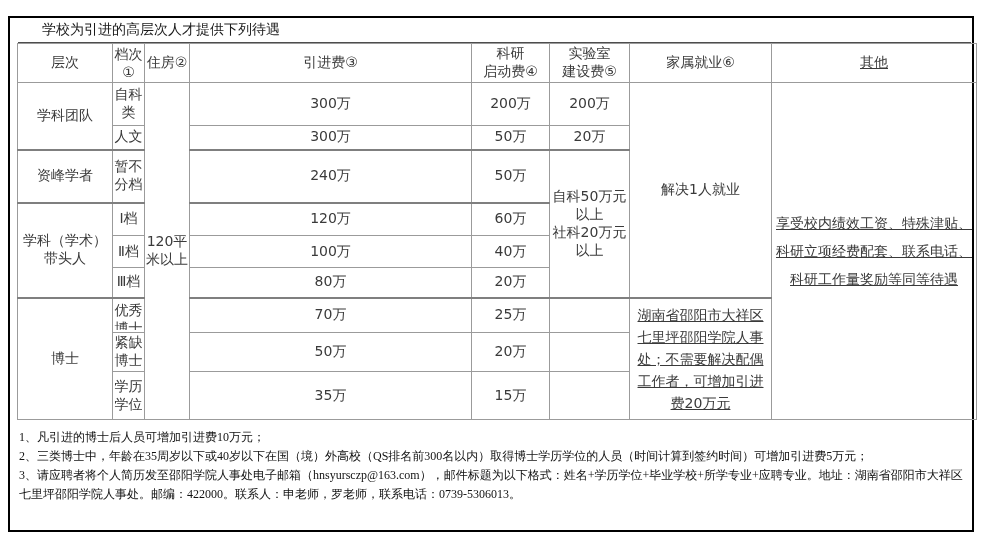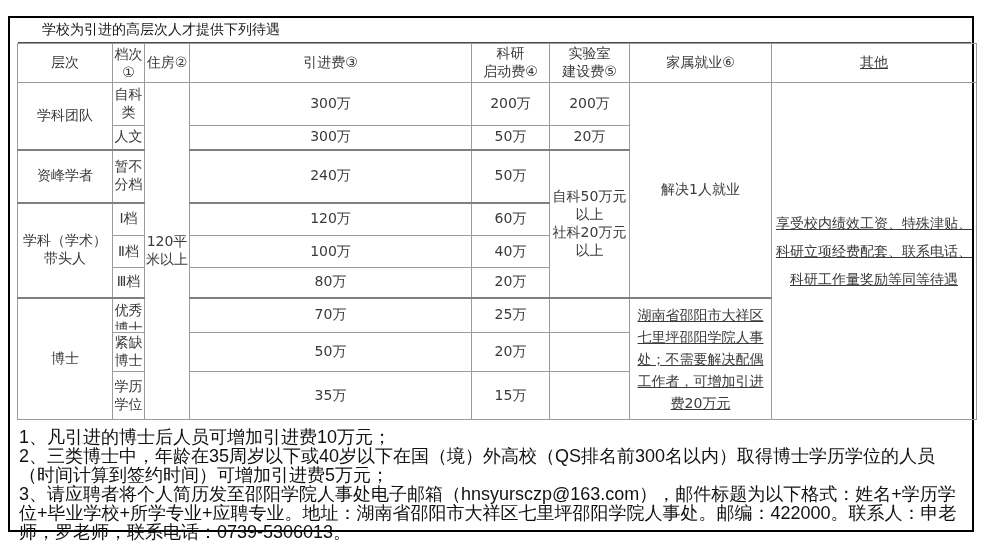--- a/index.html
+++ b/index.html
@@ -21,23 +21,23 @@
     font-weight:normal; text-align:center; vertical-align:middle;
     padding:1px 1px; overflow:hidden;
   }
   tr.group-start td { border-top:2px solid #7f7f7f; }
   .preline { white-space:pre-line;margin-left:40px; }
   .left { text-align:left; padding-left:5px; padding-right:4px;text-decoration:underline; }
   .lh-wide { line-height:28px; }
   .lh-mid  { line-height:22px; }
   .clip { height:29px; line-height:18px; overflow:hidden; }
   .notes {
-    padding:8px 6px 0 2px; font-size:18px; color:#111;
+    padding:8px 6px 0 2px; font-size:12px; color:#111;
     line-height:19px;
-    font-family:Liberation Sans, sans-serif;
+    font-family:Liberation Serif, serif;
   }
   .notes p { margin:0; }
 </style>
 </head>
 <body>
 
 <div class="frame">
 
   <div class="title-bar">学校为引进的高层次人才提供下列待遇</div>
 

